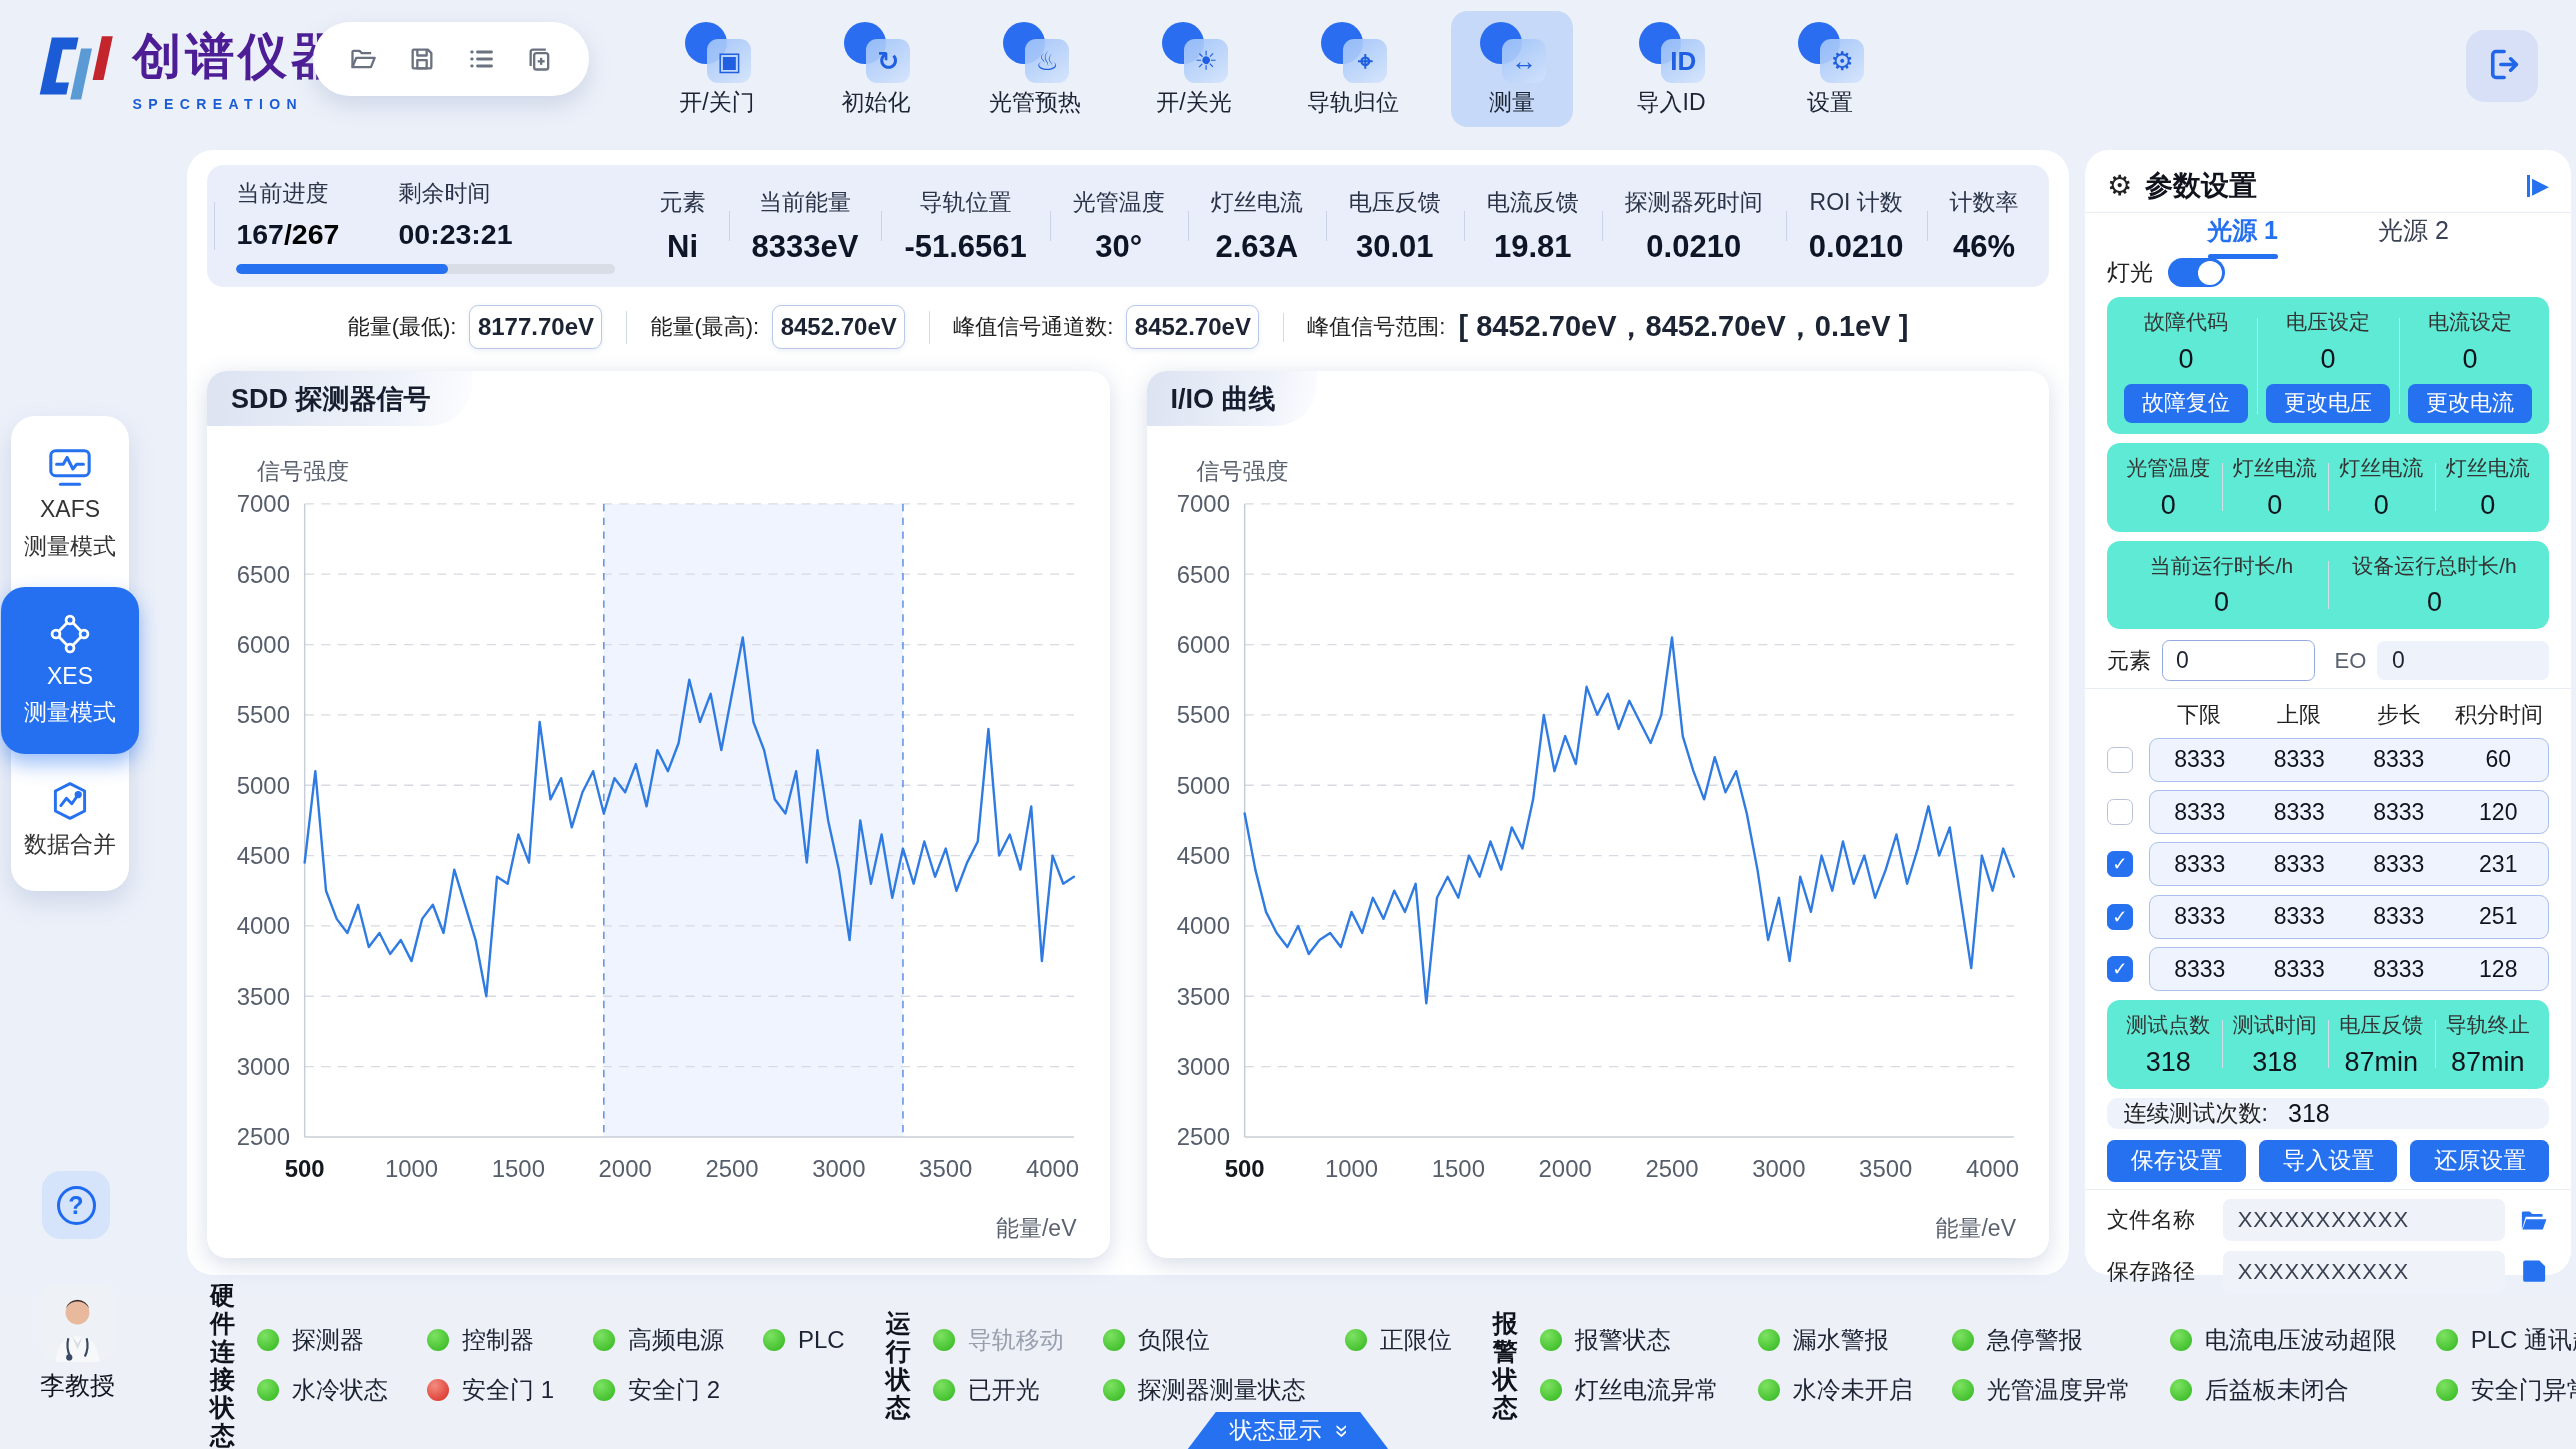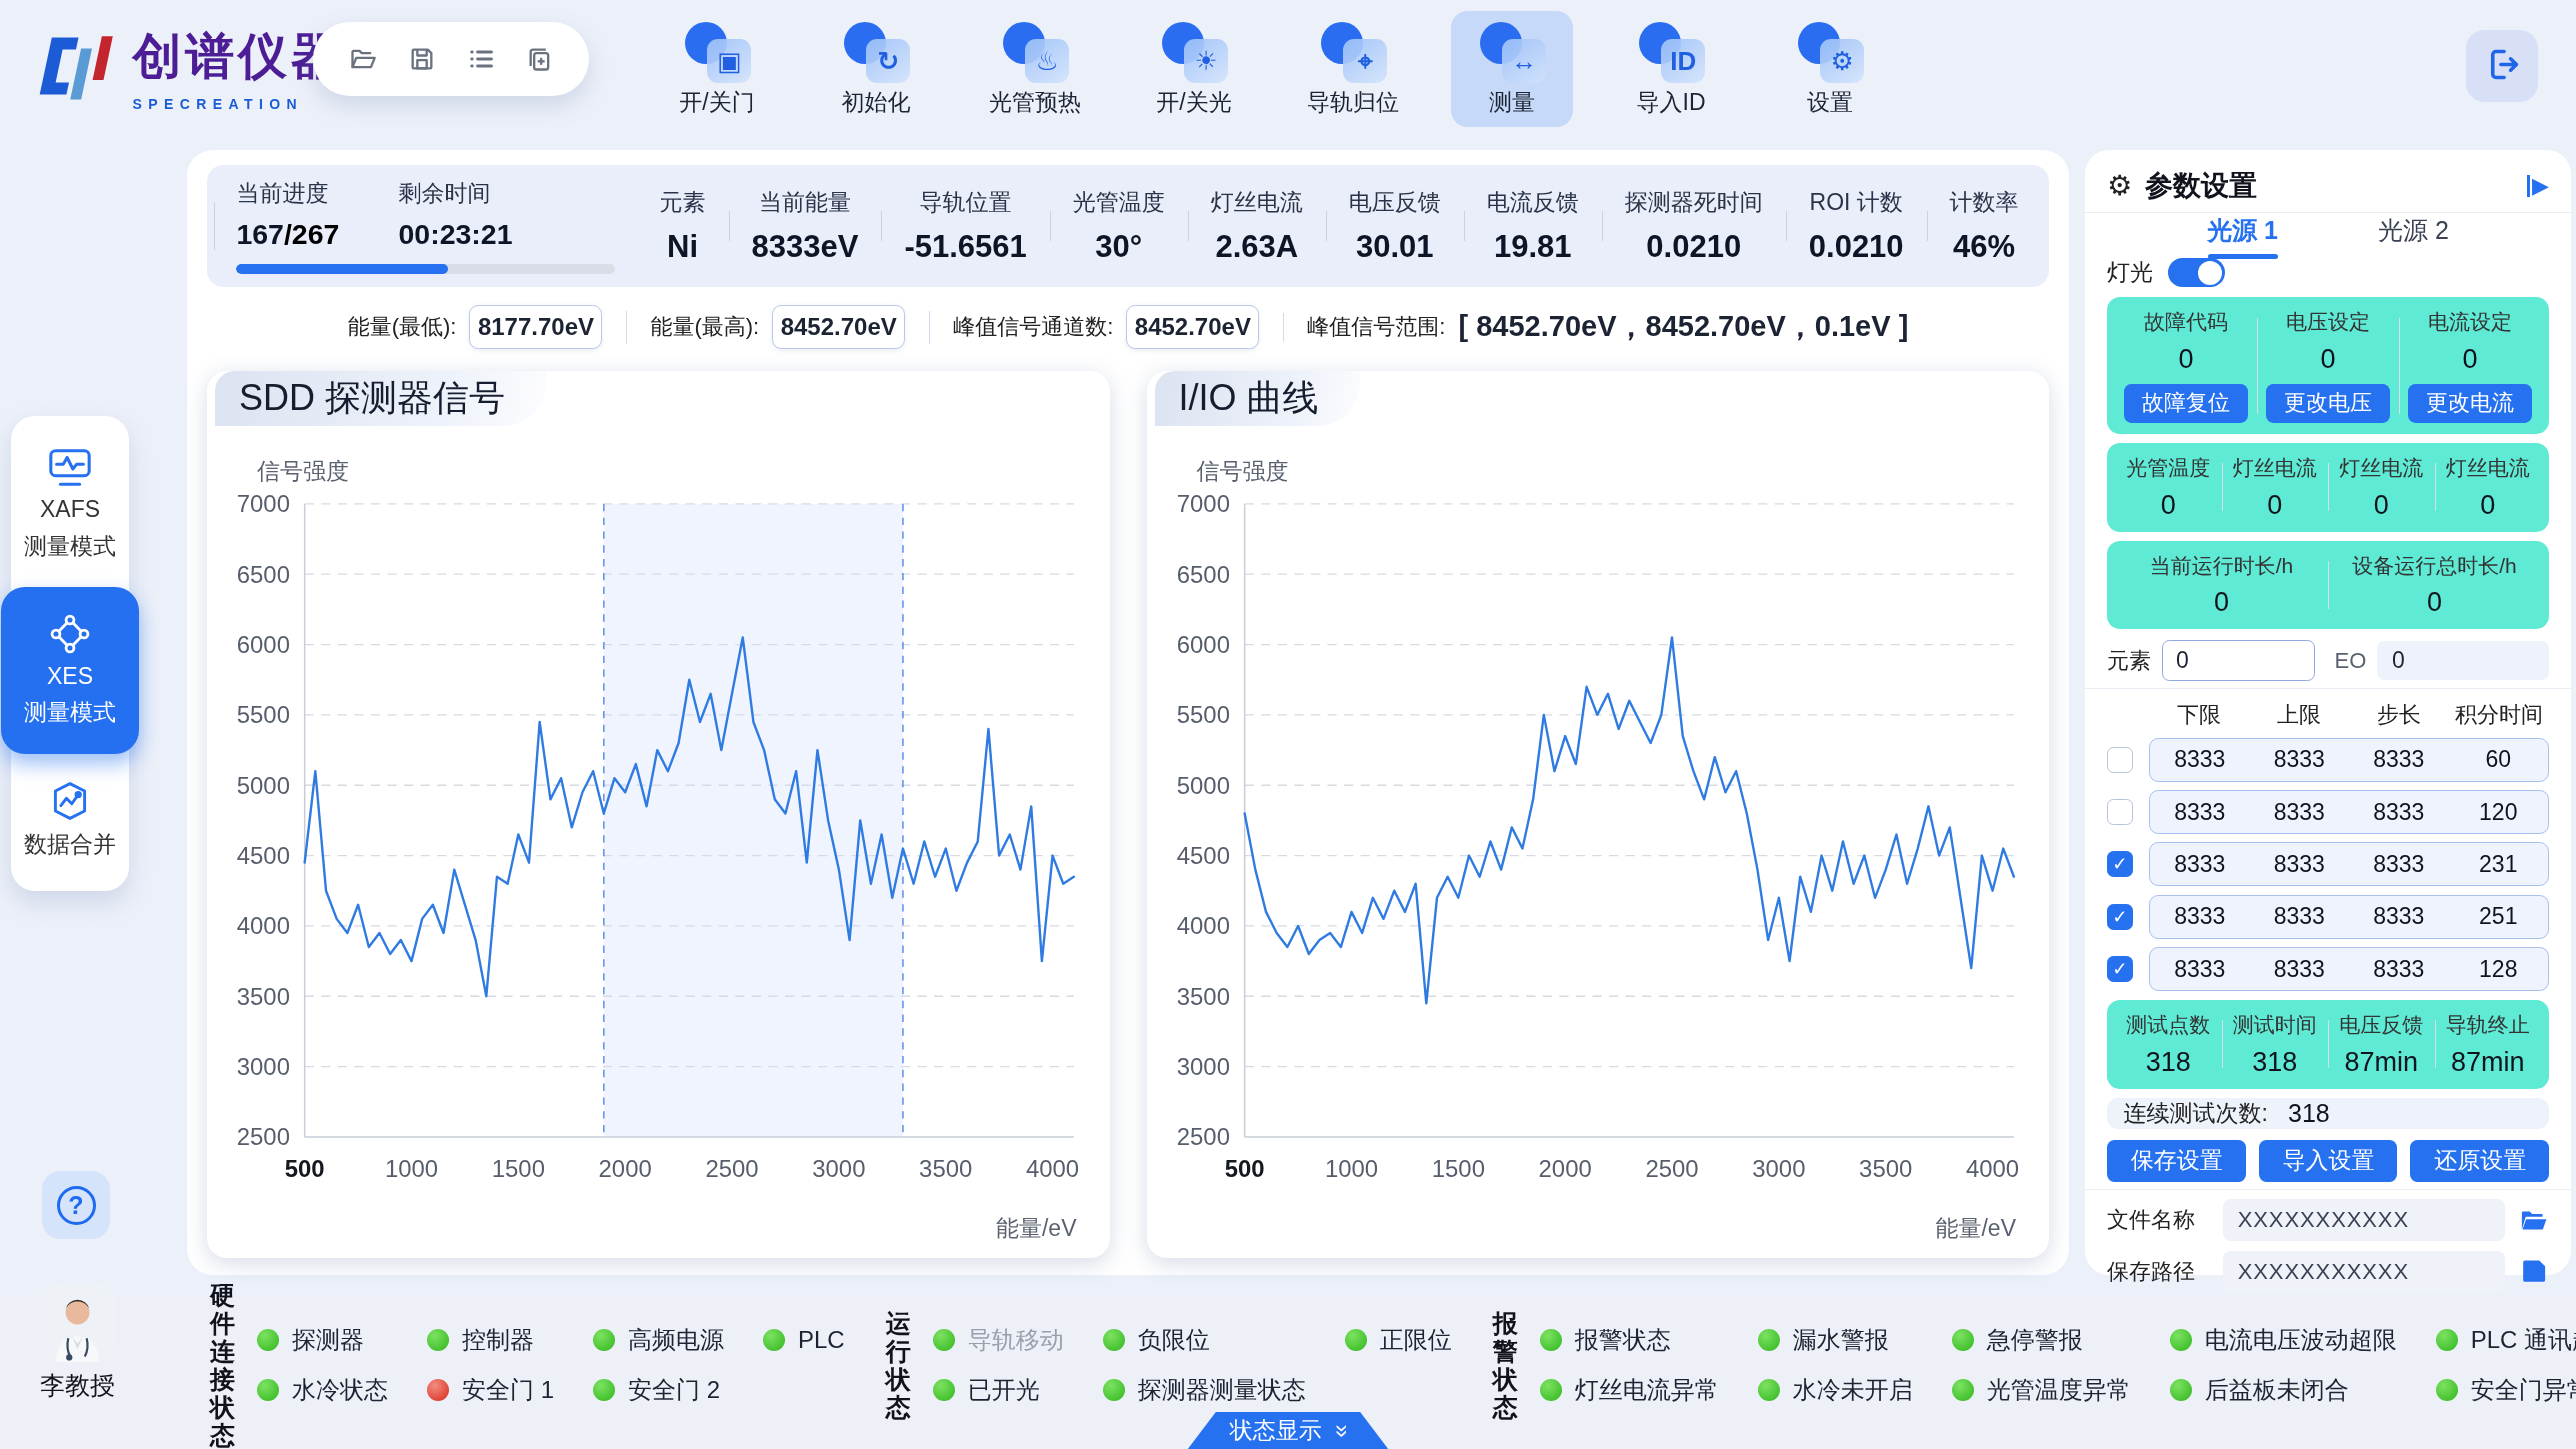--- a/index.html
+++ b/index.html
@@ -43,22 +43,22 @@
   .p-fill{height:100%;background:#2571f0;border-radius:5.5px;}
   .energy-row{position:absolute;left:0;right:0;top:151px;height:52px;display:flex;justify-content:center;align-items:center;}
   .seg{display:flex;align-items:center;padding:0 24px;position:relative;}
   .seg+.seg::before{content:'';position:absolute;left:0;top:5.5px;bottom:5.5px;width:0.9px;background:#d4dae8;}
   .seg-label{font-size:22px;color:#222;margin-right:13px;}
   .seg-input{min-width:131px;height:42px;background:#fff;border:1.8px solid #b9c8e8;border-radius:9.2px;
     display:flex;align-items:center;justify-content:center;font-weight:bold;font-size:24px;box-shadow:0 1.8px 5.5px rgba(140,160,200,.18);}
   .seg-range{font-weight:bold;font-size:29px;}
   .charts-row{position:absolute;left:20px;right:20px;top:221px;bottom:16.6px;display:flex;gap:37px;}
   .chart-card{flex:1;position:relative;background:#fff;border-radius:20px;box-shadow:0 5.5px 22px rgba(120,140,180,.30);}
-  .chart-tab{position:absolute;left:8px;top:0;height:55px;padding:0 41px 0 24px;display:flex;align-items:center;
-    font-size:36px;font-weight:normal;color:#161d2e;background:linear-gradient(100deg,#dce3f1,#eef2fa 70%,#fdfdff);
+  .chart-tab{position:absolute;left:0;top:0;height:55px;padding:0 41px 0 24px;display:flex;align-items:center;
+    font-size:27px;font-weight:bold;color:#161d2e;background:linear-gradient(100deg,#dce3f1,#eef2fa 70%,#fdfdff);
     border-radius:20px 0 42px 0;}
   .chart-ylabel{position:absolute;left:50px;top:85px;font-size:23px;color:#5a6270;}
   .chart-xlabel{position:absolute;right:33px;bottom:14.7px;font-size:23px;color:#5a6270;}
   svg.chart{position:absolute;left:9.2px;top:120px;}
   svg.chart text{font-family:"Liberation Sans","DejaVu Sans",sans-serif;}
   
   .rail{position:absolute;left:11px;top:416px;width:118px;border-radius:24px;background:#fff;
     box-shadow:0 11px 24px rgba(130,150,190,.28);padding:20px 0;display:flex;flex-direction:column;align-items:center;gap:14.7px;}
   .rail-item{width:112px;padding:11px 0;text-align:center;cursor:pointer;}
   .rail-item[data-active="true"]{background:#2470f0;width:138px;border-radius:24px;padding:26px 0;

